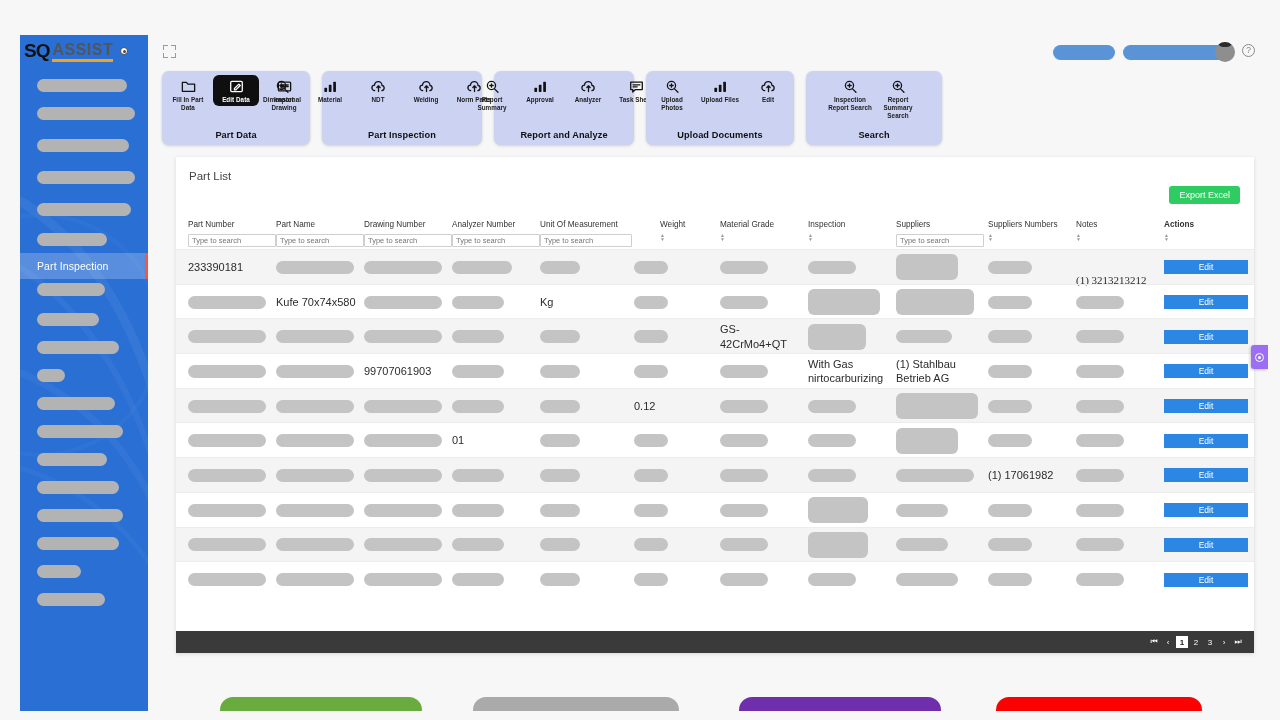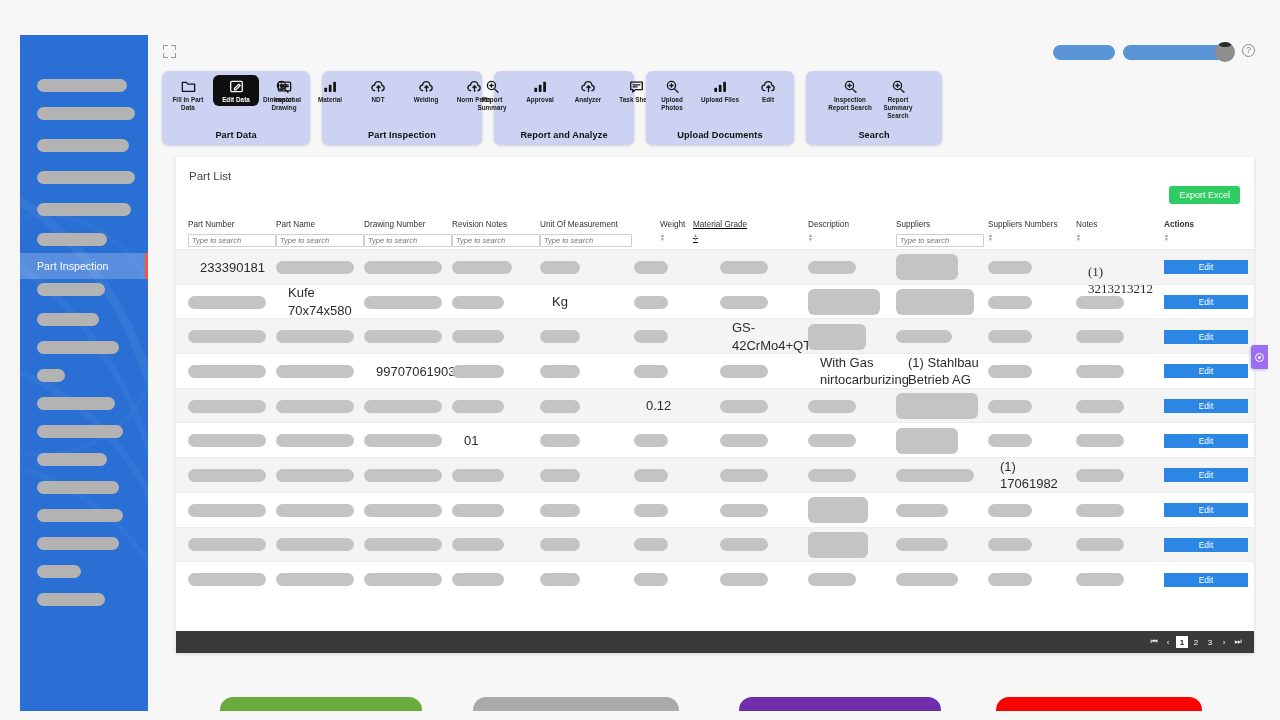--- a/index.html
+++ b/index.html
@@ -101,30 +101,29 @@
   }
 
   
   #thead { position:absolute; left:0; top:63px; width:1078px; height:28px; }
   .th { position:absolute; top:0; }
   .th-label { font-size:8.2px; color:#333; white-space:nowrap; }
   .th-input {
     margin-top:2px; height:13px; width:86px; border:1px solid #cfcfcf; background:#fff;
     font-size:7.5px; color:#a8a8a8; padding:0 3px; font-family:"Liberation Sans",sans-serif;
     border-radius:1px;
-    font-style:italic;
   }
   .th-sort { margin-top:2px; font-size:7px; color:#888; line-height:8px; }
   .th-sort i { display:block; font-style:normal; height:4px; }
 
   #tbody { position:absolute; left:0; top:92px; width:1078px; }
   .trow { position:relative; height:34.7px; border-top:1px solid #ececec; }
   .trow.alt { background:#f4f4f4; }
   .cell { position:absolute; display:flex; align-items:center; }
-  .cell-txt { font-size:13px; color:#2b2b2b; line-height:1.35;margin-left:12px; }
+  .cell-txt { font-size:11px; color:#2b2b2b; line-height:1.35; }
   .cell-sk { background:#c4c4c4; border-radius:999px; }
   .btn-edit {
     background:#2b87e3; color:#fff; border:none; font-size:8.5px; height:14px;
     width:84px; cursor:pointer; font-family:"Liberation Sans",sans-serif;
     display:flex;align-items:center;justify-content:center;
   }
 
   #pager { position:absolute; left:0; bottom:0; width:1078px; height:22px; background:#3a3a3a;
            display:flex; align-items:center; justify-content:flex-end; padding-right:10px; gap:2px; }
   .pg { color:#fff; font-size:8px; min-width:12px; height:12px; display:flex; align-items:center;
@@ -154,20 +153,30 @@
 
   <div id="sidebar">
     <svg class="swoosh" viewBox="0 0 128 676" preserveAspectRatio="none">
       <path d="M-30 150 C60 190 120 280 150 420" stroke="#9dc4ef" stroke-width="9" fill="none" opacity=".55"></path>
       <path d="M-40 210 C50 250 115 340 145 470" stroke="#9dc4ef" stroke-width="6" fill="none" opacity=".45"></path>
       <path d="M-20 330 C70 360 130 430 160 540" stroke="#9dc4ef" stroke-width="7" fill="none" opacity=".4"></path>
       <path d="M-10 430 C80 455 140 520 170 610" stroke="#9dc4ef" stroke-width="5" fill="none" opacity=".35"></path>
       <circle cx="20" cy="300" r="120" stroke="#9dc4ef" stroke-width="4" fill="none" opacity=".3"></circle>
     </svg>
 
+    <div class="logo-bar">
+      <span class="logo-sq">SQ</span>
+      <span class="logo-assist-wrap">
+        <span class="logo-assist">ASSIST</span>
+        <span class="logo-underline"></span>
+      </span>
+      <span class="logo-dot">
+          <i></i>
+        </span>
+    </div>
 
     <div id="sidebar-skeletons">
         <div class="sk" style="top: 44px; width: 90px;"></div>
         <div class="sk" style="top: 72px; width: 98px;"></div>
         <div class="sk" style="top: 104px; width: 92px;"></div>
         <div class="sk" style="top: 136px; width: 98px;"></div>
         <div class="sk" style="top: 168px; width: 94px;"></div>
         <div class="sk" style="top: 198px; width: 70px;"></div>
         <div class="sk" style="top: 248px; width: 68px;"></div>
         <div class="sk" style="top: 278px; width: 62px;"></div>
@@ -399,38 +408,38 @@
       </div>
 
     <div id="card">
       <div class="card-title">Part List</div>
       <button class="btn-export">Export Excel</button>
 
       <div id="thead">
           <div class="th" style="left: 12px;"><div class="th-label">Part Number</div><input class="th-input" placeholder="Type to search" style="width: 88px;"></div>
           <div class="th" style="left: 100px;"><div class="th-label">Part Name</div><input class="th-input" placeholder="Type to search" style="width: 88px;"></div>
           <div class="th" style="left: 188px;"><div class="th-label">Drawing Number</div><input class="th-input" placeholder="Type to search" style="width: 88px;"></div>
-          <div class="th" style="left: 276px;"><div class="th-label">Revision Notes</div><input class="th-input" placeholder="Type to search" style="width: 88px;"></div>
+          <div class="th" style="left: 276px;"><div class="th-label">Analyzer Number</div><input class="th-input" placeholder="Type to search" style="width: 88px;"></div>
           <div class="th" style="left: 364px;"><div class="th-label">Unit Of Measurement</div><input class="th-input" placeholder="Type to search" style="width: 92px;"></div>
           <div class="th" style="left: 484px;">
             <div class="th-label">Weight</div>
             <div class="th-sort" style="font-size: 5px; color: rgb(153, 153, 153);">
               <i>▲</i>
               <i>▼</i>
             </div>
           </div>
-          <div class="th" style="left: 517px; text-decoration: underline;">
+          <div class="th" style="left: 544px;">
             <div class="th-label">Material Grade</div>
             <div class="th-sort" style="font-size: 5px; color: rgb(153, 153, 153);">
               <i>▲</i>
               <i>▼</i>
             </div>
           </div>
           <div class="th" style="left: 632px;">
-            <div class="th-label">Description</div>
+            <div class="th-label">Inspection</div>
             <div class="th-sort" style="font-size: 5px; color: rgb(153, 153, 153);">
               <i>▲</i>
               <i>▼</i>
             </div>
           </div>
           <div class="th" style="left: 720px;"><div class="th-label">Suppliers</div><input class="th-input" placeholder="Type to search" style="width: 88px;"></div>
           <div class="th" style="left: 812px;">
             <div class="th-label">Suppliers Numbers</div>
             <div class="th-sort" style="font-size: 5px; color: rgb(153, 153, 153);">
               <i>▲</i>

